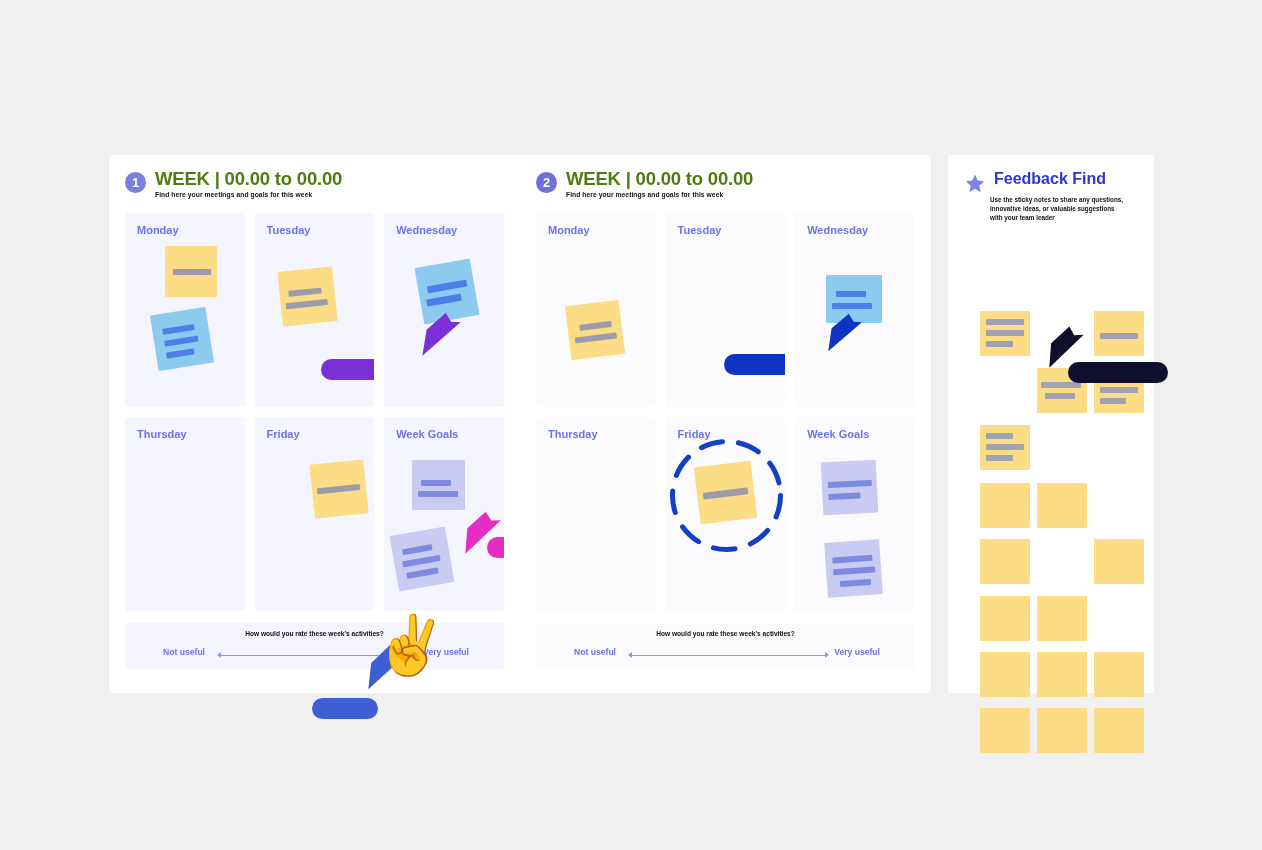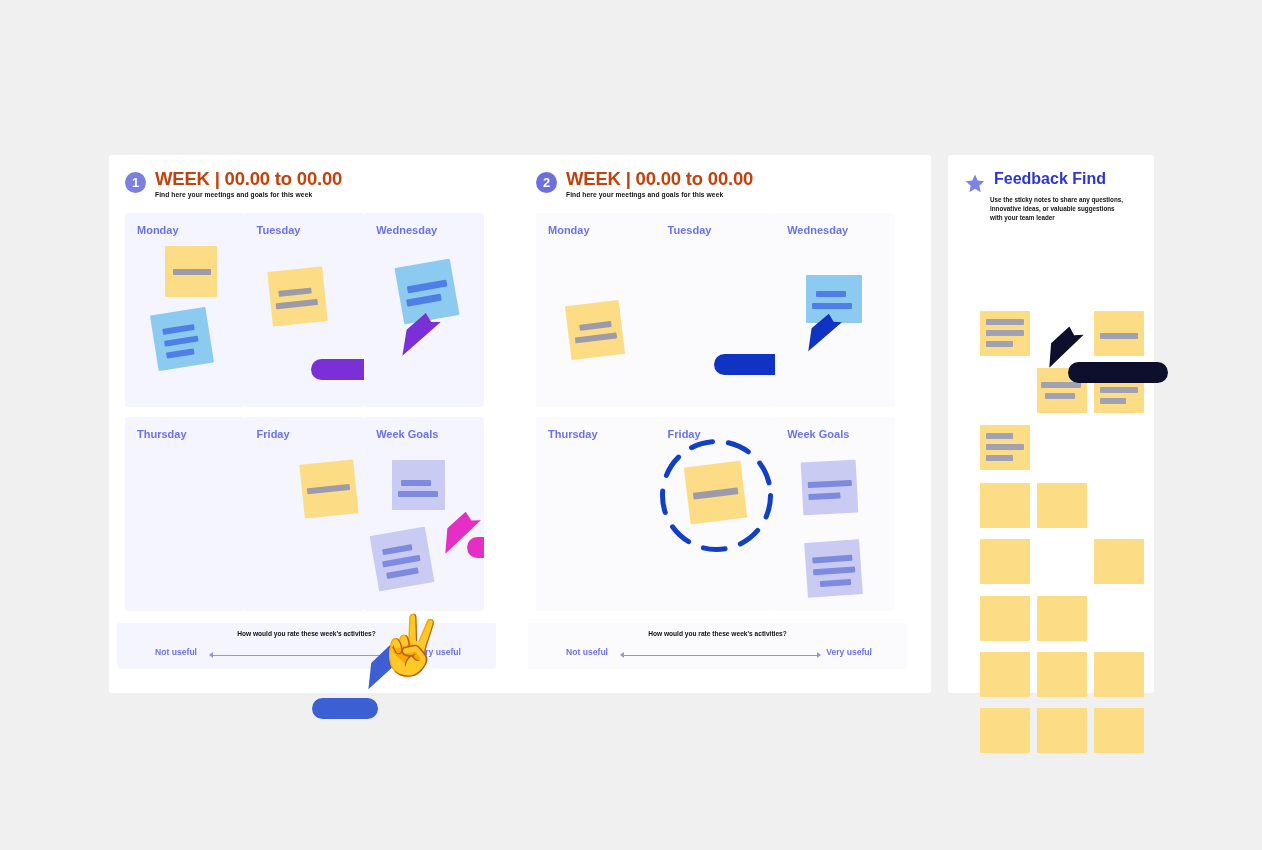--- a/index.html
+++ b/index.html
@@ -28,45 +28,45 @@
   .num-badge{
     width:21px;height:21px;border-radius:50%;
     background:#7b7fe0;color:#fff;
     font-size:13px;font-weight:bold;
     display:flex;align-items:center;justify-content:center;
     margin-top:3px;flex:0 0 auto;
   }
   #week-2 .num-badge{background:#6b70dd;}
   .head-text{margin-left:9px;}
   .wk-title{
-    font-size:18.5px;font-weight:bold;color:#c2410c;
+    font-size:18.5px;font-weight:bold;color:#4d7c0f;
     letter-spacing:-.2px;line-height:1.05;white-space:nowrap;
   }
   .wk-sub{
     font-size:6.7px;font-weight:bold;color:#121212;
     margin-top:3px;letter-spacing:.08px;white-space:nowrap;
   }
 
   
   .day-grid{position:absolute;left:16px;top:58px;width:379px;}
-  .day-row{display:flex;}
+  .day-row{display:flex;gap:10px;}
   .day-row + .day-row{margin-top:10px;}
   .day-col{
     width:119.6px;height:194px;border-radius:3px;position:relative;overflow:hidden;
   }
   #week-1 .day-col{background:#f4f5fe;}
   #week-2 .day-col{background:#fbfbfd;}
   .day-label{
     position:absolute;left:12px;top:11px;
     font-size:11px;font-weight:bold;color:#6b73e5;white-space:nowrap;
   }
 
   
   .rating{
-    position:absolute;left:8px;top:468px;width:379px;height:46px;border-radius:3px;
+    position:absolute;left:16px;top:468px;width:379px;height:46px;border-radius:3px;
   }
   #week-1 .rating{background:#f4f5fe;}
   #week-2 .rating{background:#fbfbfd;}
   .rate-q{
     position:absolute;top:7px;left:0;width:100%;text-align:center;
     font-size:6.6px;font-weight:bold;color:#101010;
   }
   .rate-end{
     position:absolute;top:24px;font-size:8.6px;font-weight:bold;color:#6b73e5;
   }

